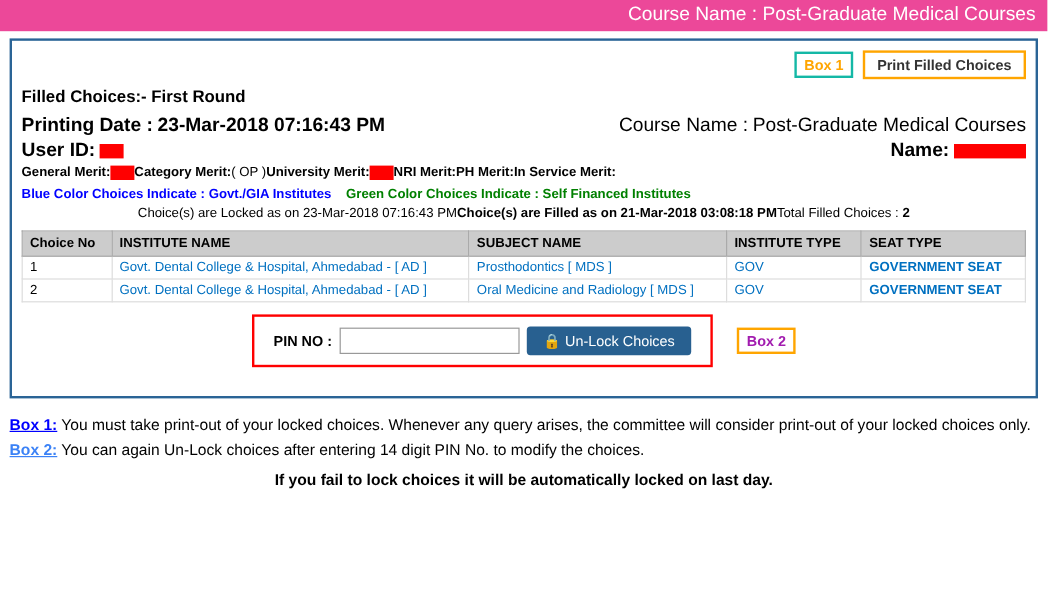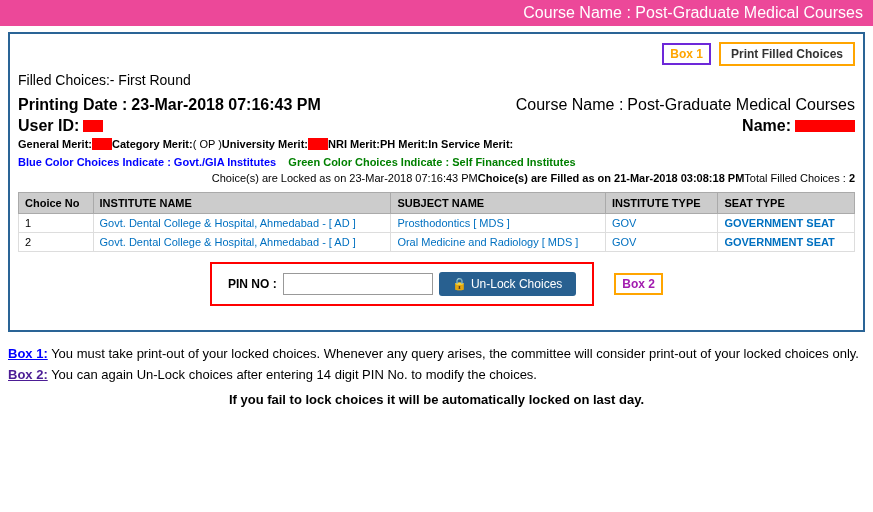--- a/index.html
+++ b/index.html
@@ -22,40 +22,40 @@
 
     .header-row {
       display: flex;
       justify-content: flex-end;
       align-items: center;
       margin-bottom: 6px;
       gap: 8px;
     }
 
     .box1-label {
-      border: 2px solid #6d28d9;
+      border: 2px solid #14b8a6;
       color: orange;
       font-weight: bold;
       font-size: 12px;
       padding: 2px 6px;
     }
 
     .print-btn {
       border: 2px solid orange;
       background: #fff;
       color: #333;
       font-size: 12px;
       padding: 3px 10px;
       cursor: pointer;
       font-weight: bold;
     }
 
     .filled-choices-title {
       font-size: 14px;
-      font-weight: normal;
+      font-weight: bold;
       margin-bottom: 8px;
     }
 
     .info-row {
       display: flex;
       align-items: center;
       gap: 4px;
       font-size: 16px;
     }
 
@@ -89,21 +89,21 @@
     .color-legend {
       font-size: 11px;
       margin-bottom: 4px;
     }
 
     .blue-text { color: blue; font-weight: bold; }
     .green-text { color: green; font-weight: bold; }
 
     .locked-row {
       display: flex;
-      justify-content: flex-end;
+      justify-content: center;
       font-size: 11px;
       margin-bottom: 8px;
       flex-wrap: wrap;
     }
 
     table {
       width: 100%;
       border-collapse: collapse;
       font-size: 11px;
       margin-bottom: 10px;
@@ -166,21 +166,21 @@
       margin-left: 8px;
     }
 
     .bottom-text {
       font-size: 13px;
       padding: 6px 8px;
       line-height: 1.6;
     }
 
     .box1-ref { color: blue; font-weight: bold; text-decoration: underline; }
-    .box2-ref { color: #4c1d95; font-weight: bold; text-decoration: underline; }
+    .box2-ref { color: #3b82f6; font-weight: bold; text-decoration: underline; }
     .warning-bold { font-weight: bold; text-align: center; display: block; margin-top: 4px; }
   </style>
 </head>
 <body>
 
 <div class="top-bar">
   <span>Course Name : Post-Graduate Medical Courses</span>
 </div>
 
 <div class="main-panel">

